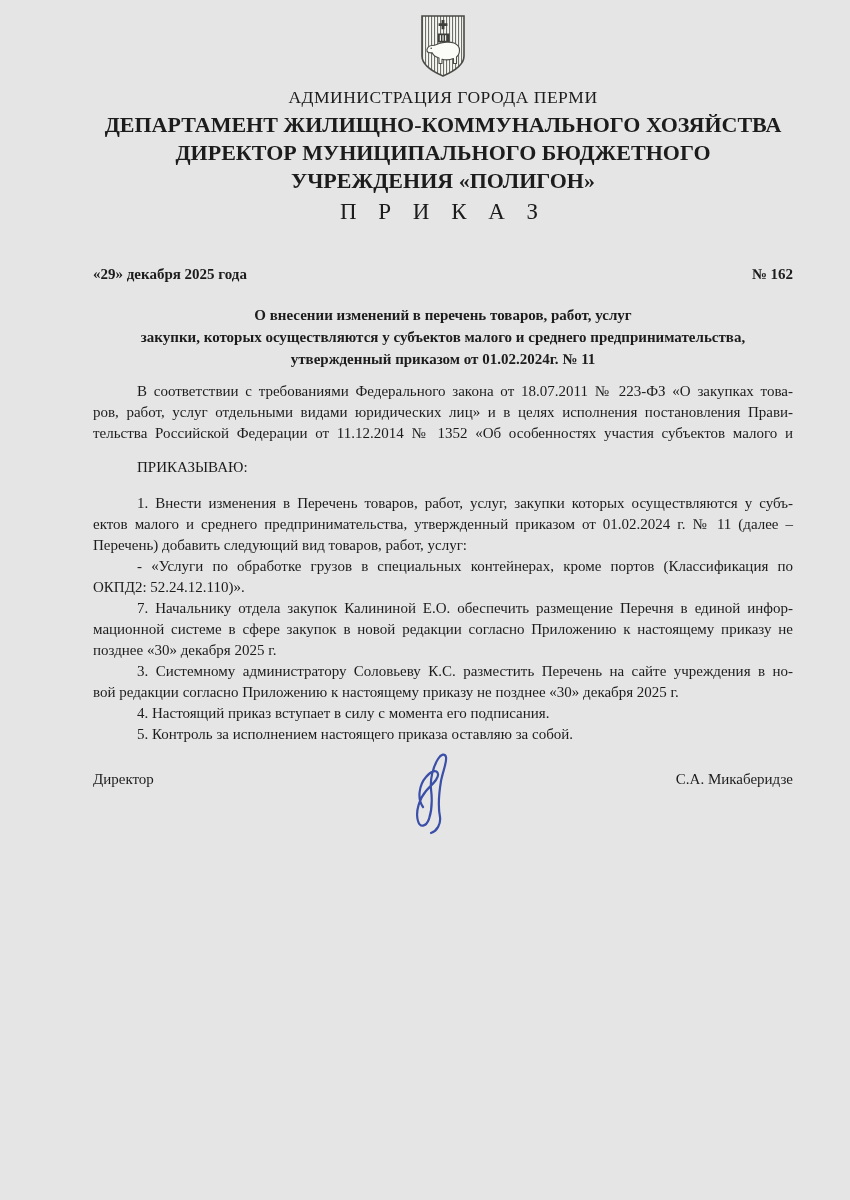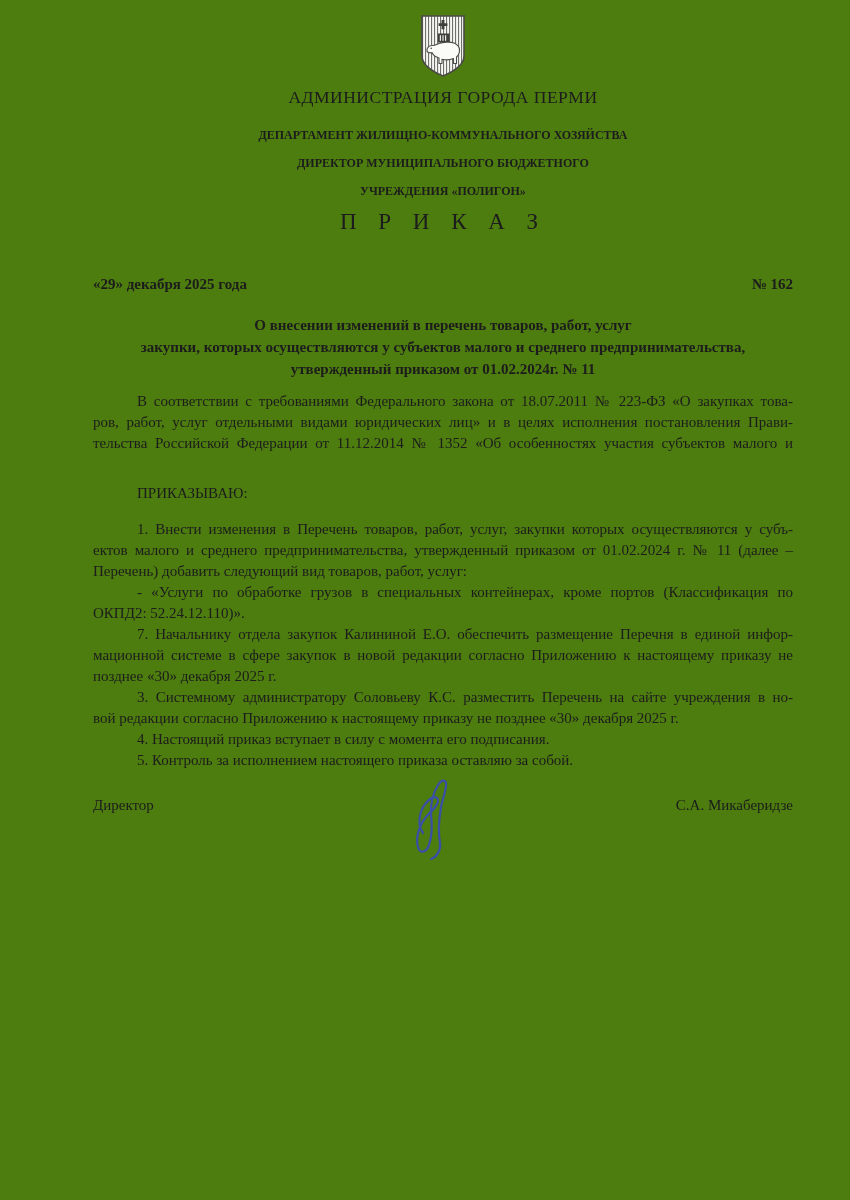--- a/index.html
+++ b/index.html
@@ -5,40 +5,40 @@
   html, body {
     margin: 0;
     padding: 0;
     background: #fdfdfc;
   }
   .page {
     position: relative;
     width: 850px;
     height: 1200px;
     box-sizing: border-box;
-    background: #4d7c0f;
+    background: #e5e5e5;
     color: #1c1c1c;
     font-family: "Liberation Serif", "DejaVu Serif", serif;
     padding: 14px 57px 0 93px;
     overflow: hidden;
   }
   .emblem-wrap {
     text-align: center;
     margin-bottom: 4px;
   }
   .org-name {
     text-align: center;
     font-size: 17.5px;
     line-height: 23px;
     letter-spacing: 0.5px;
   }
   .dept-block {
-    margin-top: 12px;
+    margin-top: 2px;
     font-weight: bold;
-    font-size: 12px;
+    font-size: 22px;
   }
   .dept-block > div {
     text-align: center;
     line-height: 28px;
   }
   .doc-type {
     text-align: center;
     font-size: 23px;
     letter-spacing: 8px;
     margin-top: 5px;
@@ -68,21 +68,21 @@
   .para { margin: 0; font-family: Liberation Serif, serif; }
   .para > div {
     line-height: 21px;
     text-align: justify;
     text-align-last: justify;
   }
   .para > div.last { text-align-last: left; }
   .para > div.first { text-indent: 44px; }
   .intro { margin-top: 11px; }
   .order-word {
-    margin-top: 29px;
+    margin-top: 13px;
     line-height: 21px;
     text-indent: 44px;
   }
   .items { margin-top: 15px; }
   .signature-row {
     position: relative;
     margin-top: 24px;
     display: flex;
     justify-content: space-between;
     font-size: 15px;

